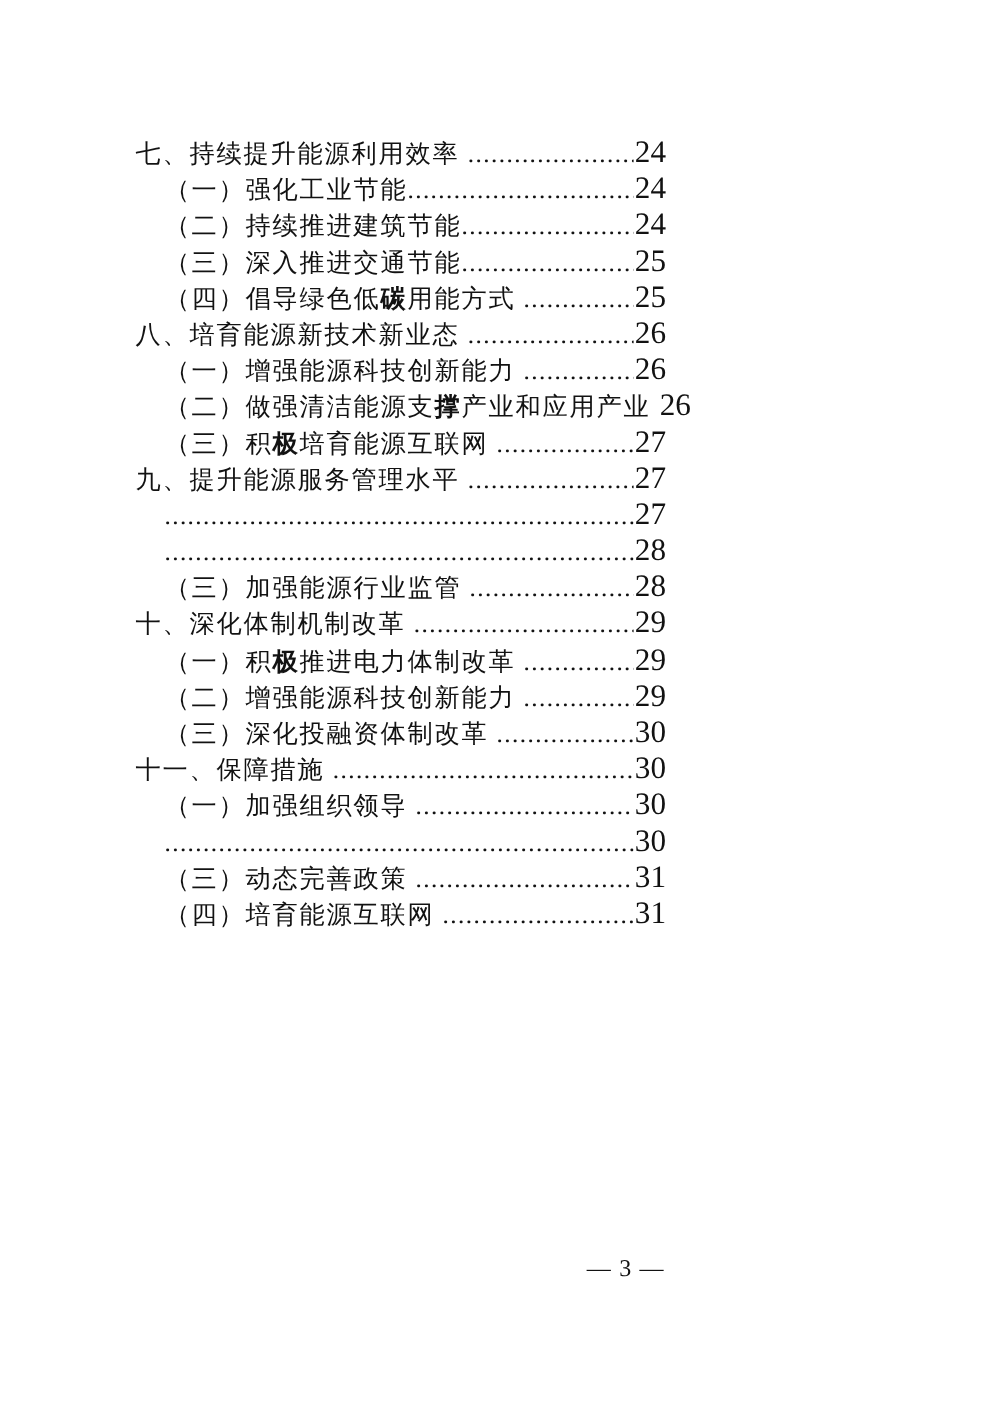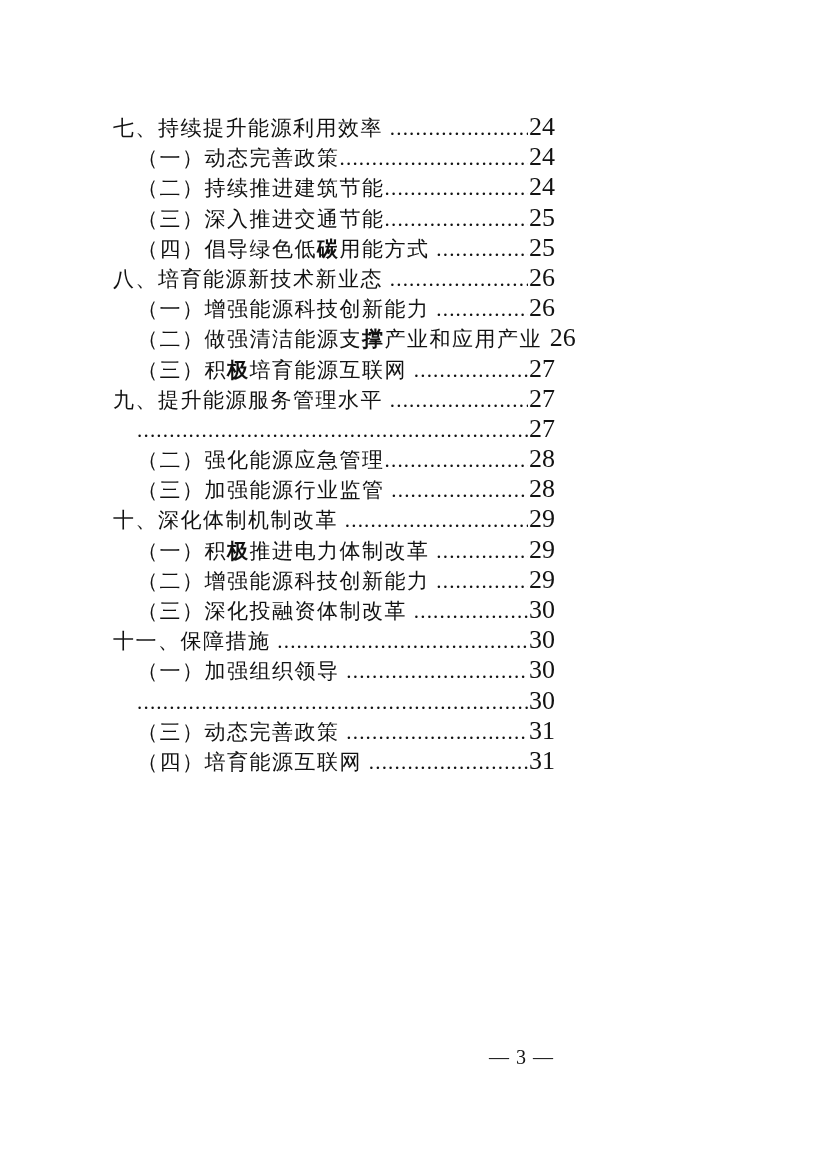--- a/index.html
+++ b/index.html
@@ -60,21 +60,21 @@
 
 <div class="page">
   <div class="toc" id="toc">
   <div class="toc-row level-1">
     <span class="toc-title"><span>七、持续提升能源利用效率 </span></span>
     <span class="toc-dots"></span>
     <span class="toc-page">24</span>
   </div>
 
   <div class="toc-row level-2">
-    <span class="toc-title"><span>（一）动态完善政策</span></span>
+    <span class="toc-title"><span>（一）强化工业节能</span></span>
     <span class="toc-dots"></span>
     <span class="toc-page">24</span>
   </div>
 
   <div class="toc-row level-2">
     <span class="toc-title"><span>（二）持续推进建筑节能</span></span>
     <span class="toc-dots"></span>
     <span class="toc-page">24</span>
   </div>
 
@@ -119,21 +119,20 @@
     <span class="toc-dots"></span>
     <span class="toc-page">27</span>
   </div>
 
   <div class="toc-row level-2">
     <span class="toc-dots"></span>
     <span class="toc-page">27</span>
   </div>
 
   <div class="toc-row level-2">
-    <span class="toc-title"><span>（二）强化能源应急管理</span></span>
     <span class="toc-dots"></span>
     <span class="toc-page">28</span>
   </div>
 
   <div class="toc-row level-2">
     <span class="toc-title"><span>（三）加强能源行业监管 </span></span>
     <span class="toc-dots"></span>
     <span class="toc-page">28</span>
   </div>
 

